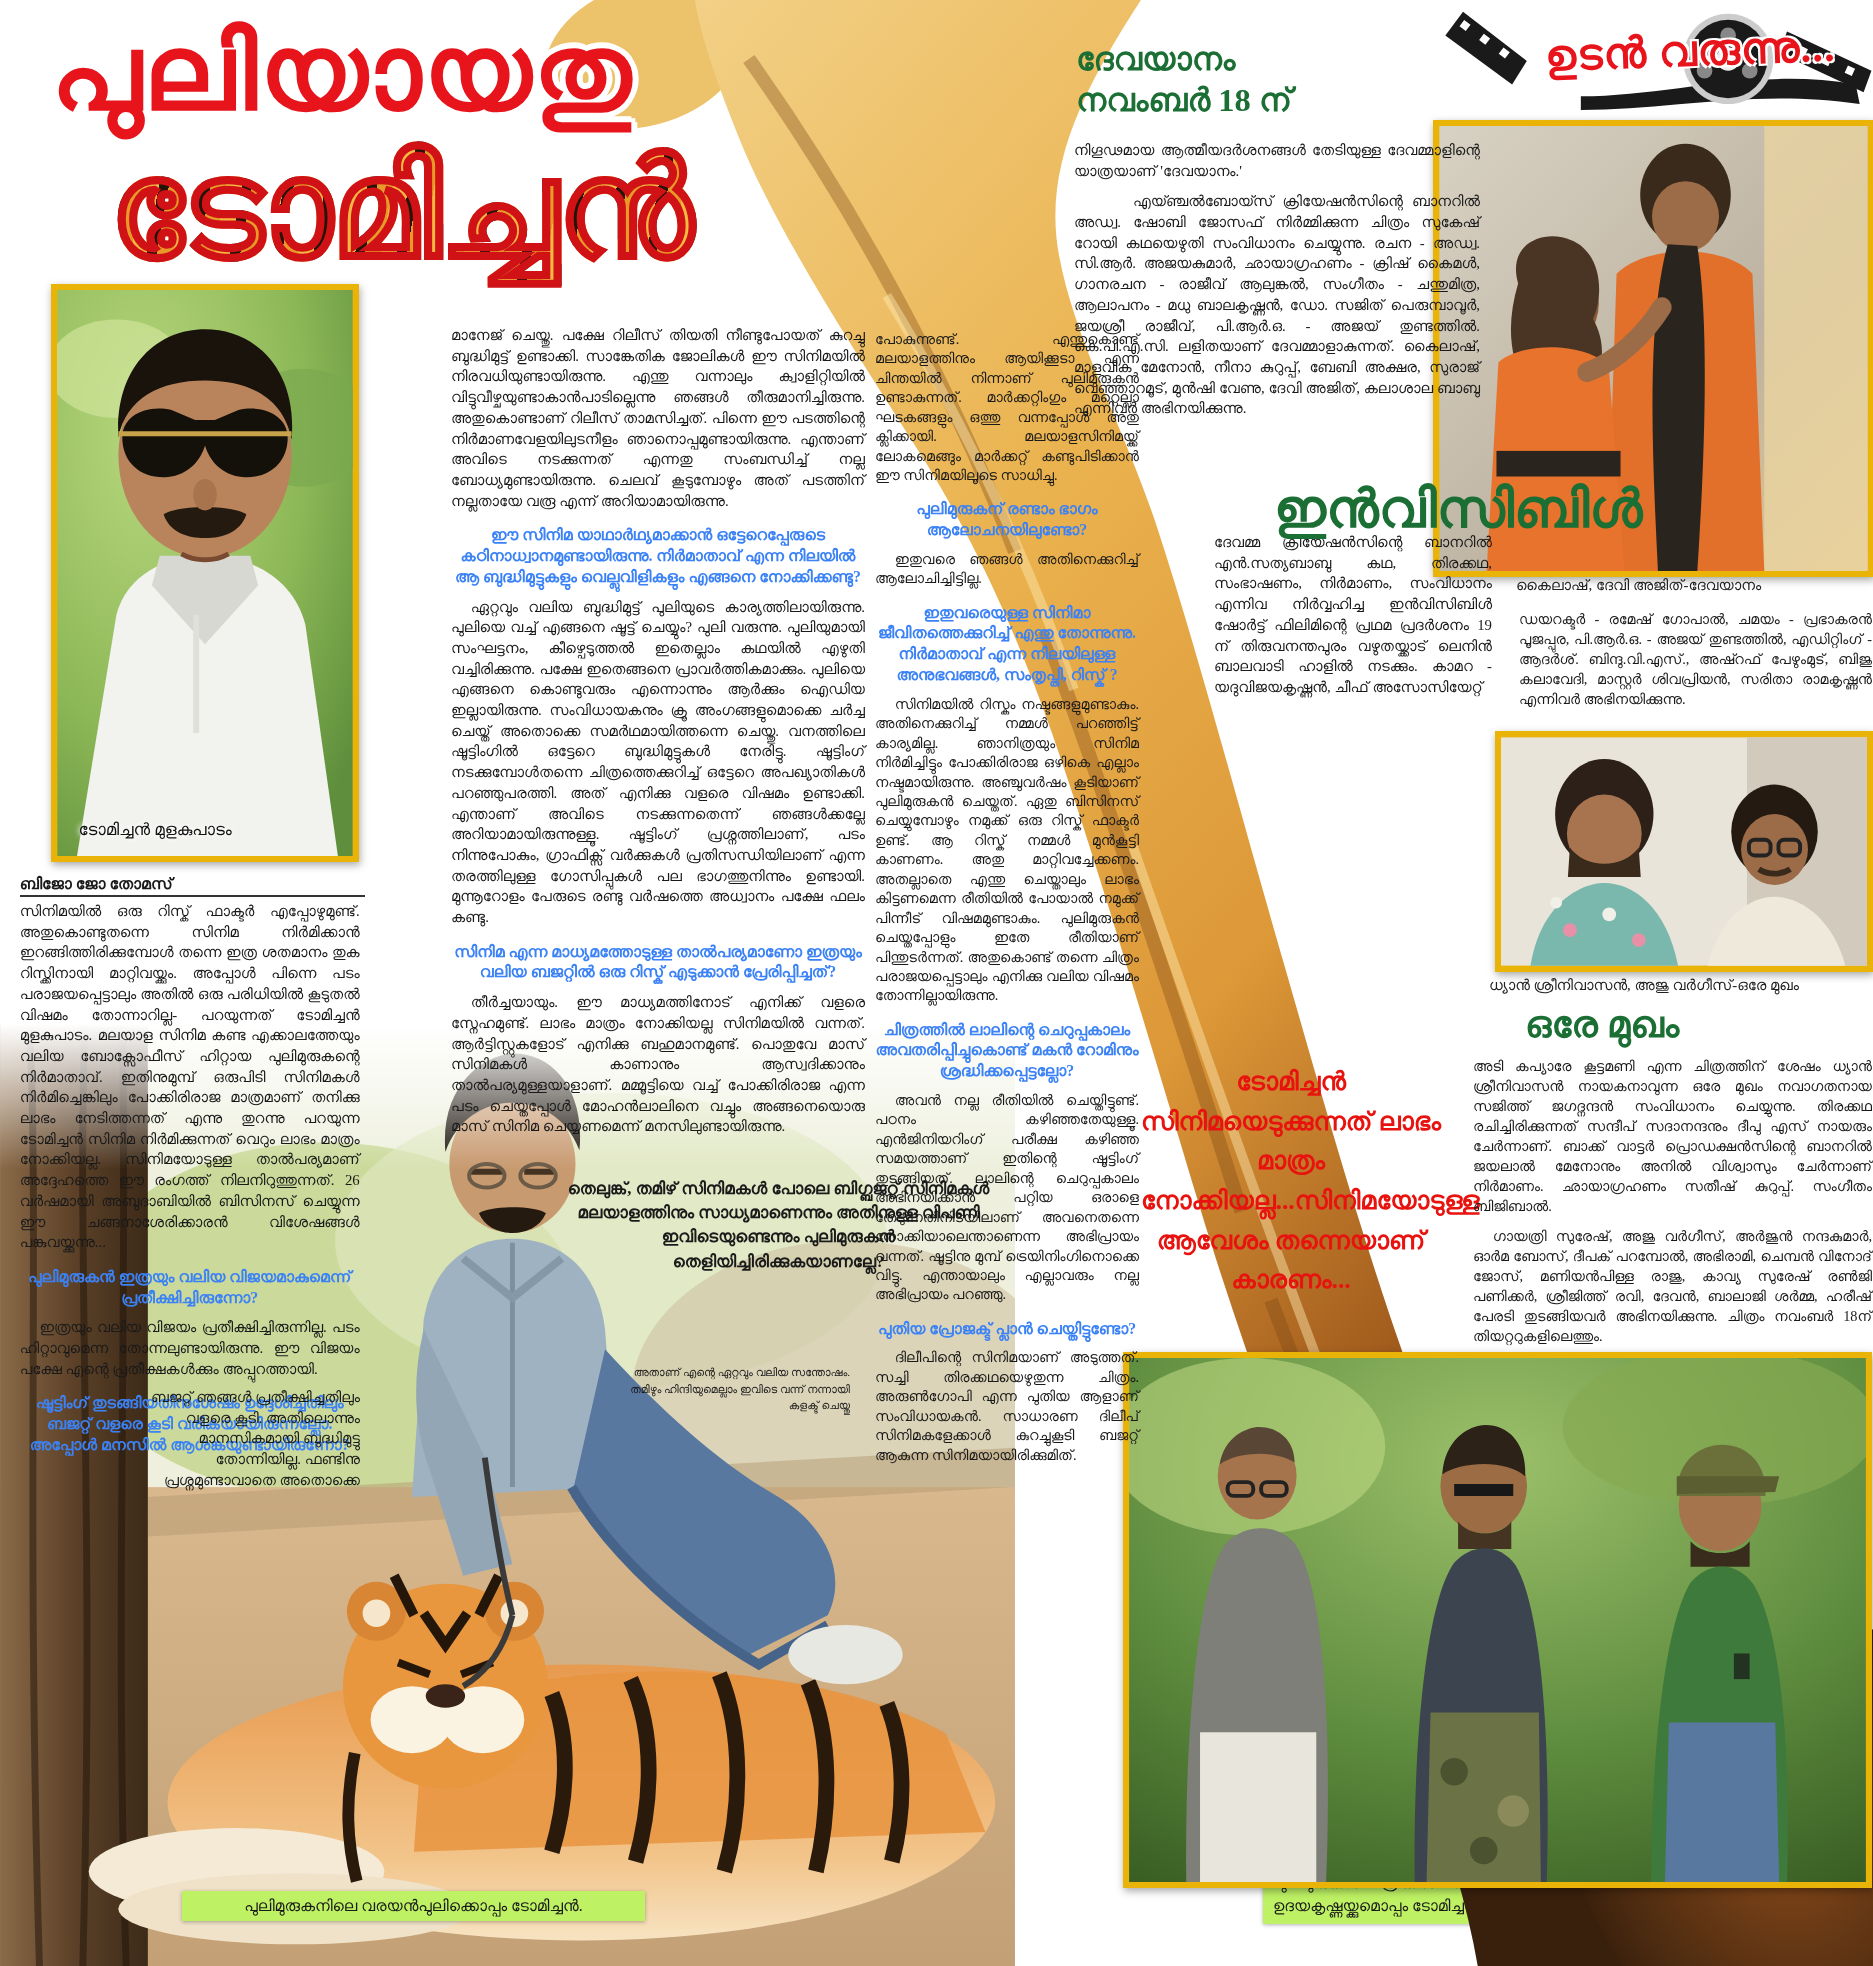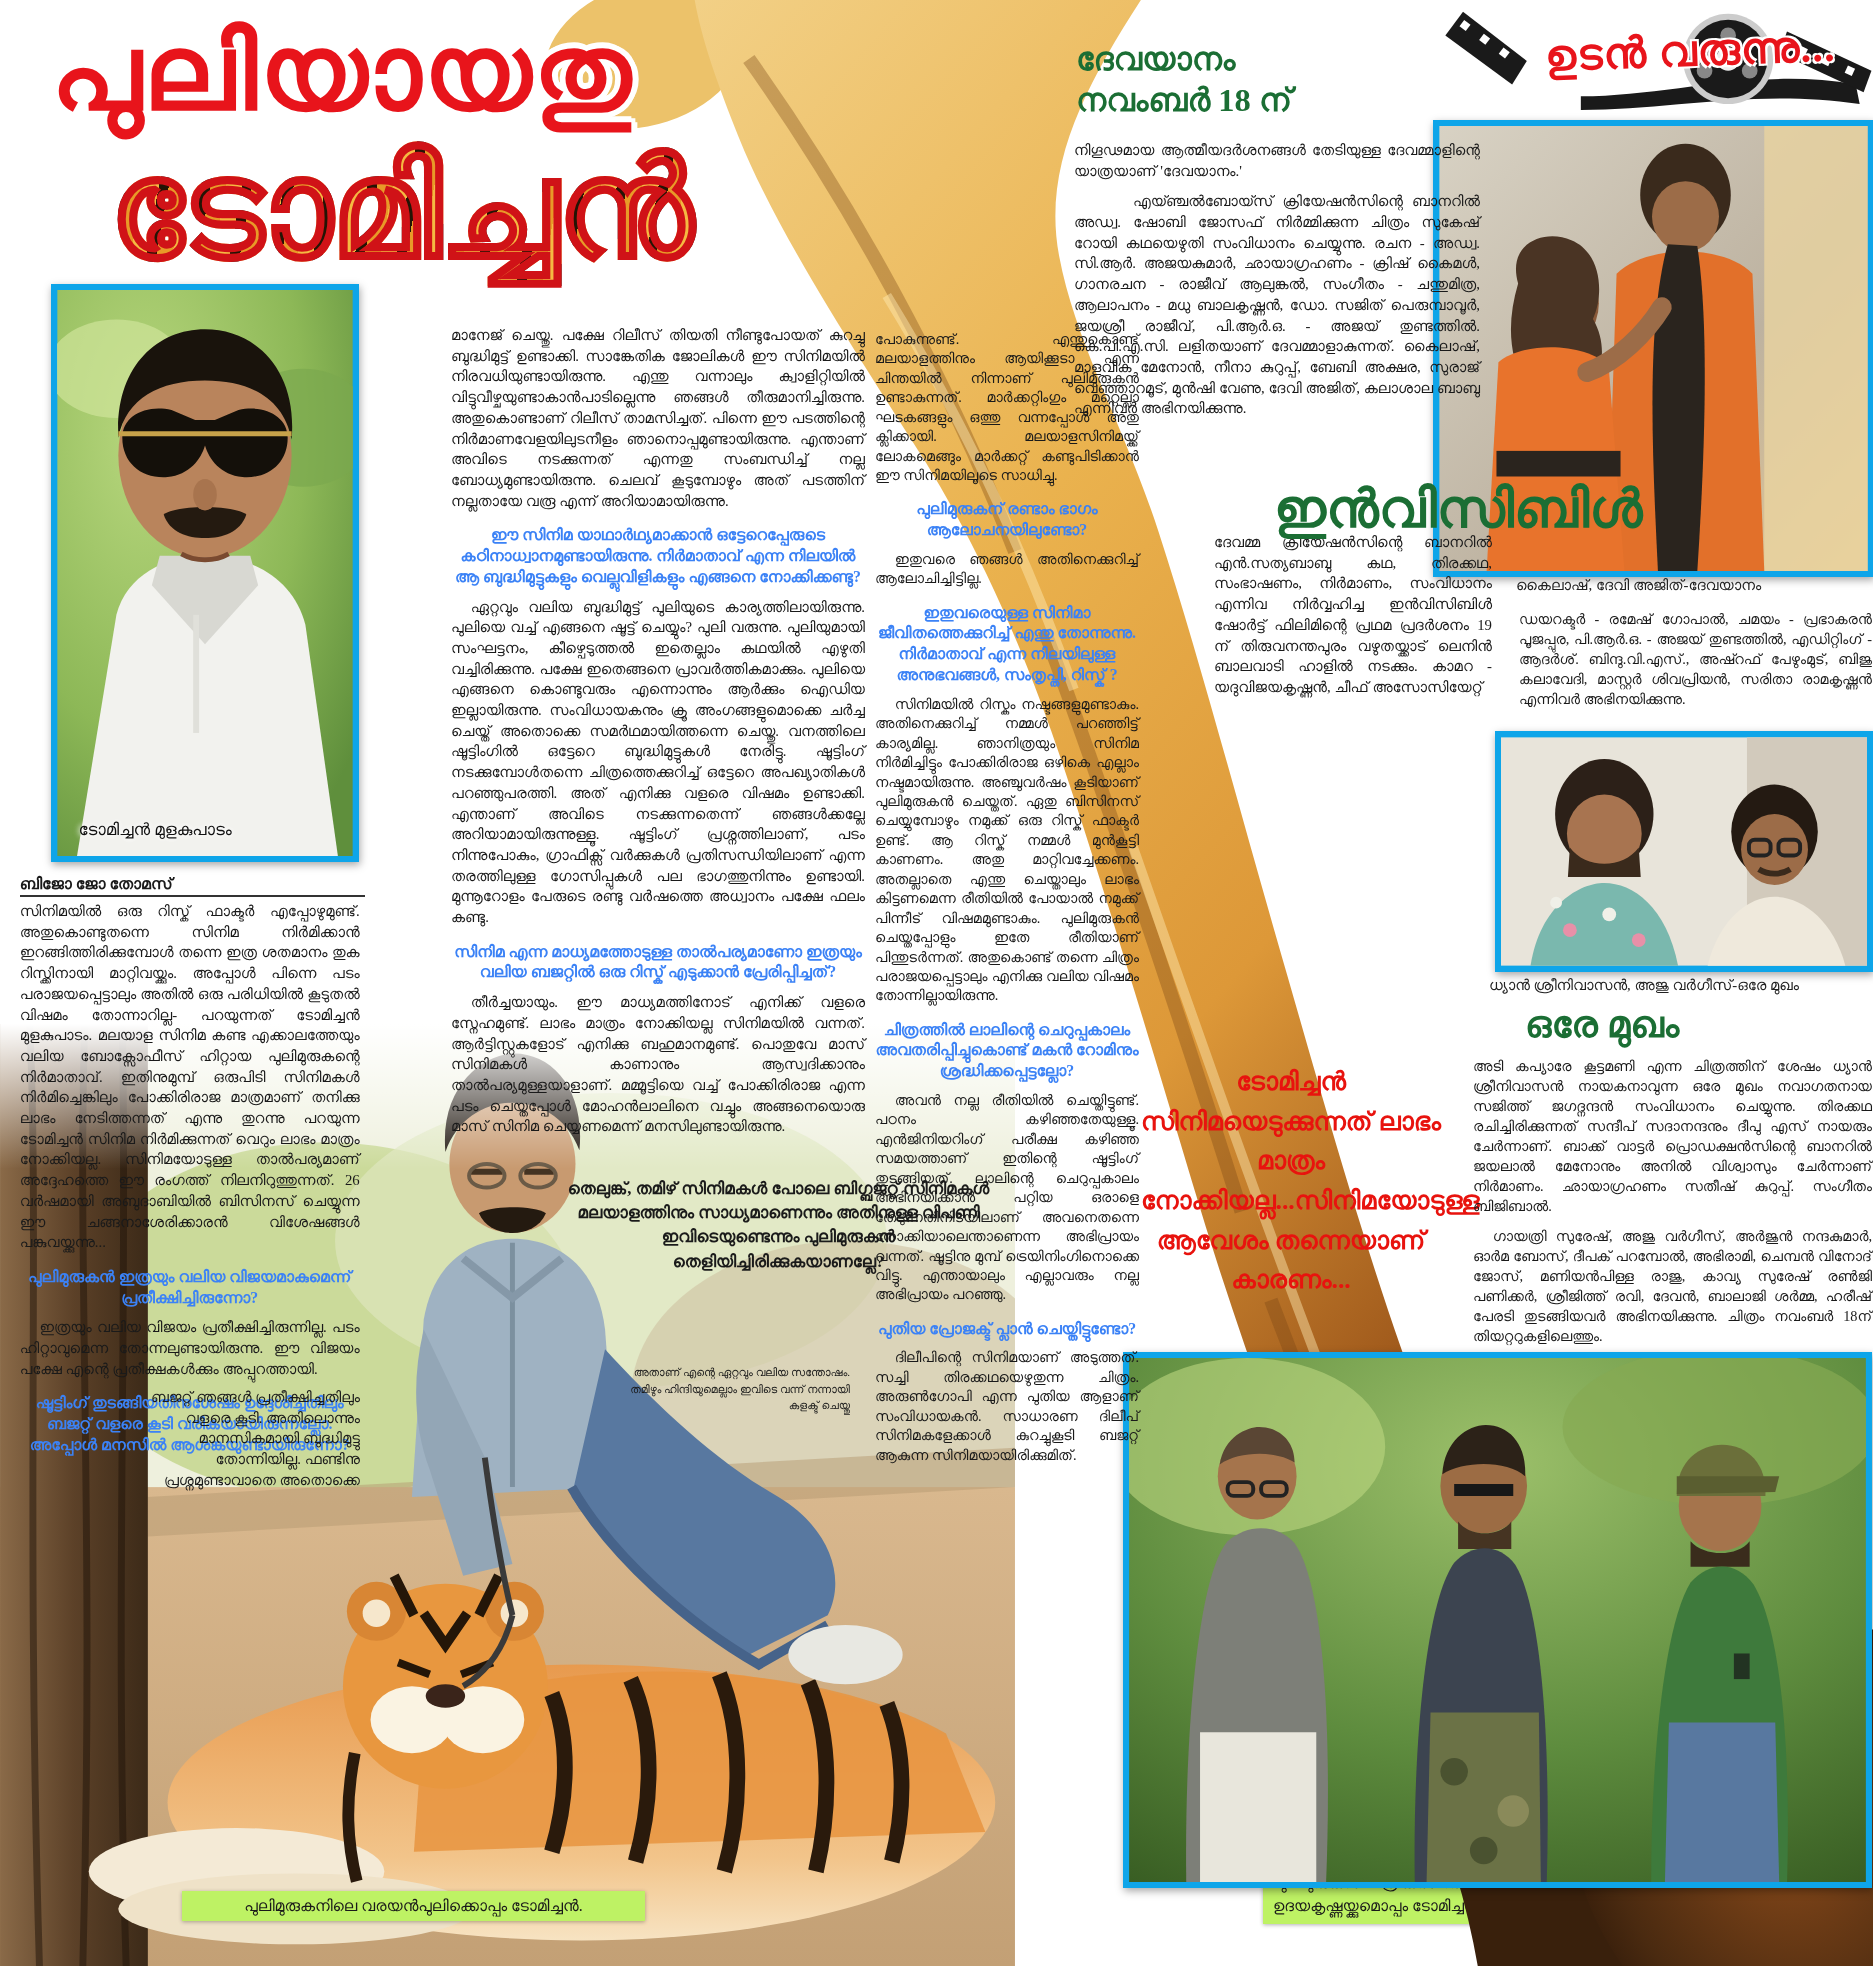--- a/index.html
+++ b/index.html
@@ -28,21 +28,21 @@
           padding-bottom:2px;z-index:4;}
   .qcenter{left:557px;top:1177px;width:443px;font-weight:bold;font-size:16.7px;line-height:1.45;text-align:center;z-index:4;}
   .a5{left:619px;top:1364px;width:231px;font-size:11px;line-height:1.5;text-align:right;z-index:4;}
   .ghead{color:#1b6e34;font-weight:bold;z-index:5;}
   .devhead{left:1076px;top:39px;width:355px;font-size:32.5px;line-height:1.25;}
   .invhead{left:1274px;top:479px;width:296px;font-size:53px;text-align:center;}
   .orehead{left:1525px;top:1003px;width:256px;font-size:37px;}
   .pullquote{left:1141px;top:1062px;width:300px;font-size:25.6px;font-weight:bold;line-height:1.55;
              color:#e8130e;text-align:center;z-index:4;}
   
-  .photo{background:#0ea5e9;padding:5.9px;box-shadow:1px 3px 7.9px rgba(0,0,0,.35);z-index:3;}
+  .photo{background:#eab308;padding:5.9px;box-shadow:1px 3px 7.9px rgba(0,0,0,.35);z-index:3;}
   .photo svg{display:block;}
   .cap{position:absolute;font-size:14.8px;color:#111;z-index:6;}
   .capbox{background:#bef264;text-align:center;padding:5.9px 9.9px;box-shadow:0 1px 3.9px rgba(0,0,0,.3);}
   .smallcap{font-size:14.8px;color:#222;}
   
   .tail{left:0;top:0;z-index:1;pointer-events:none;}
   .bigphoto{left:0;top:1024px;z-index:2;}
 </style>
 </head>
 <body>

